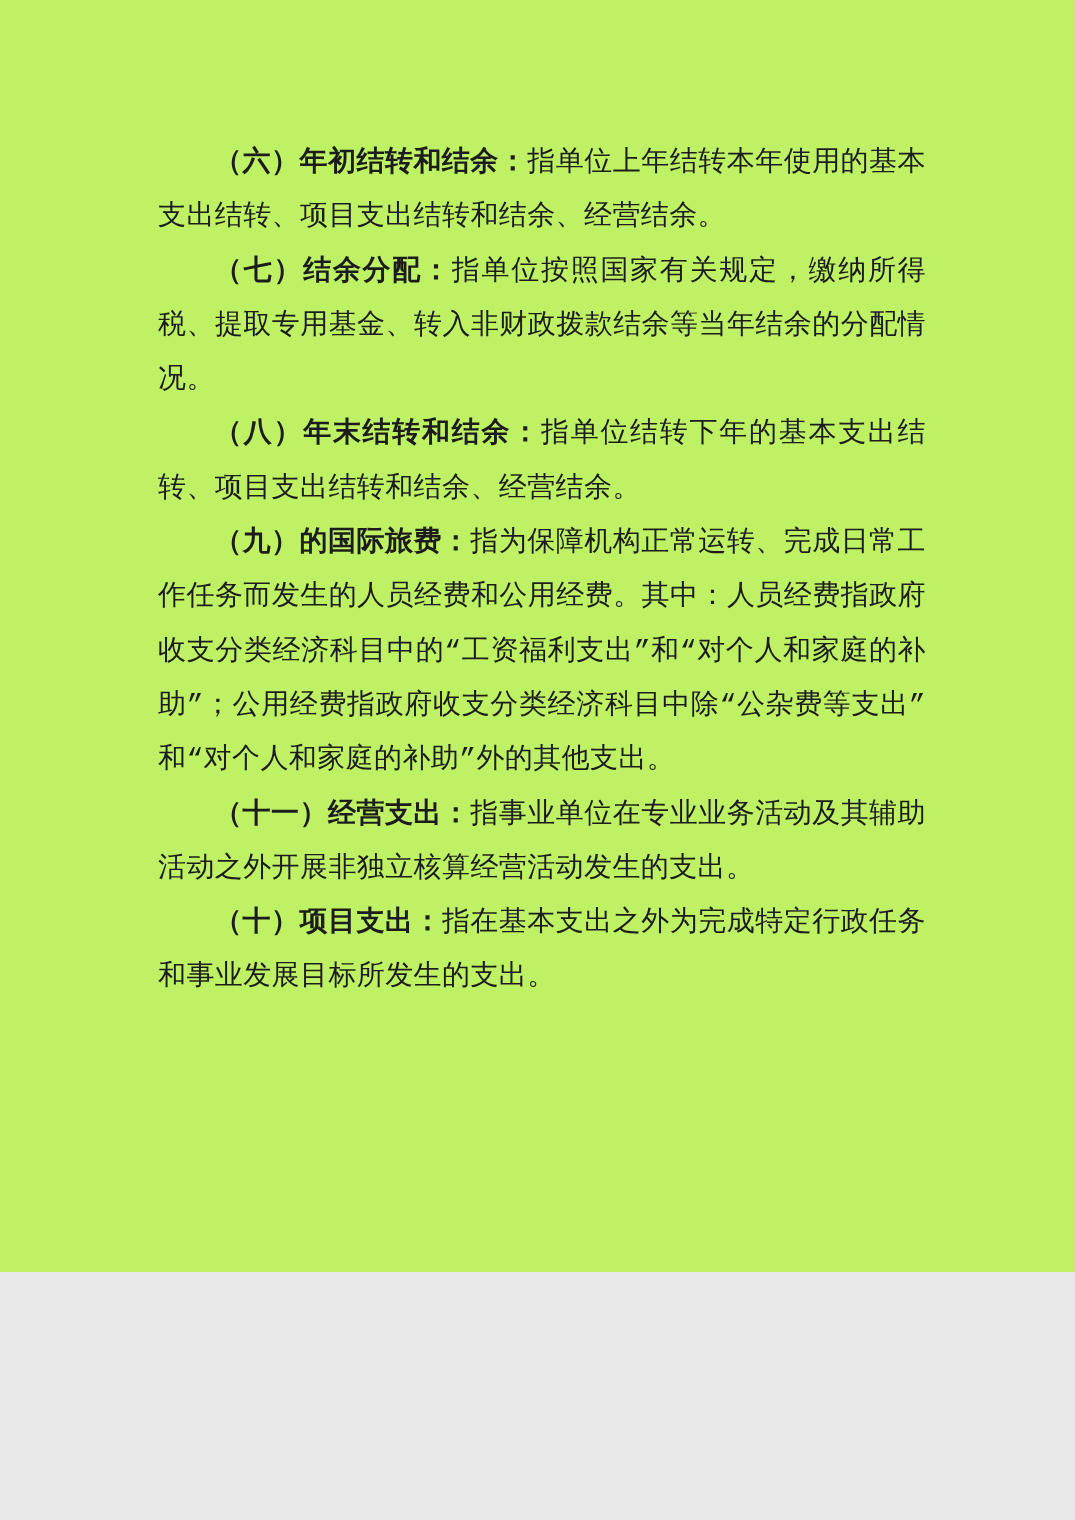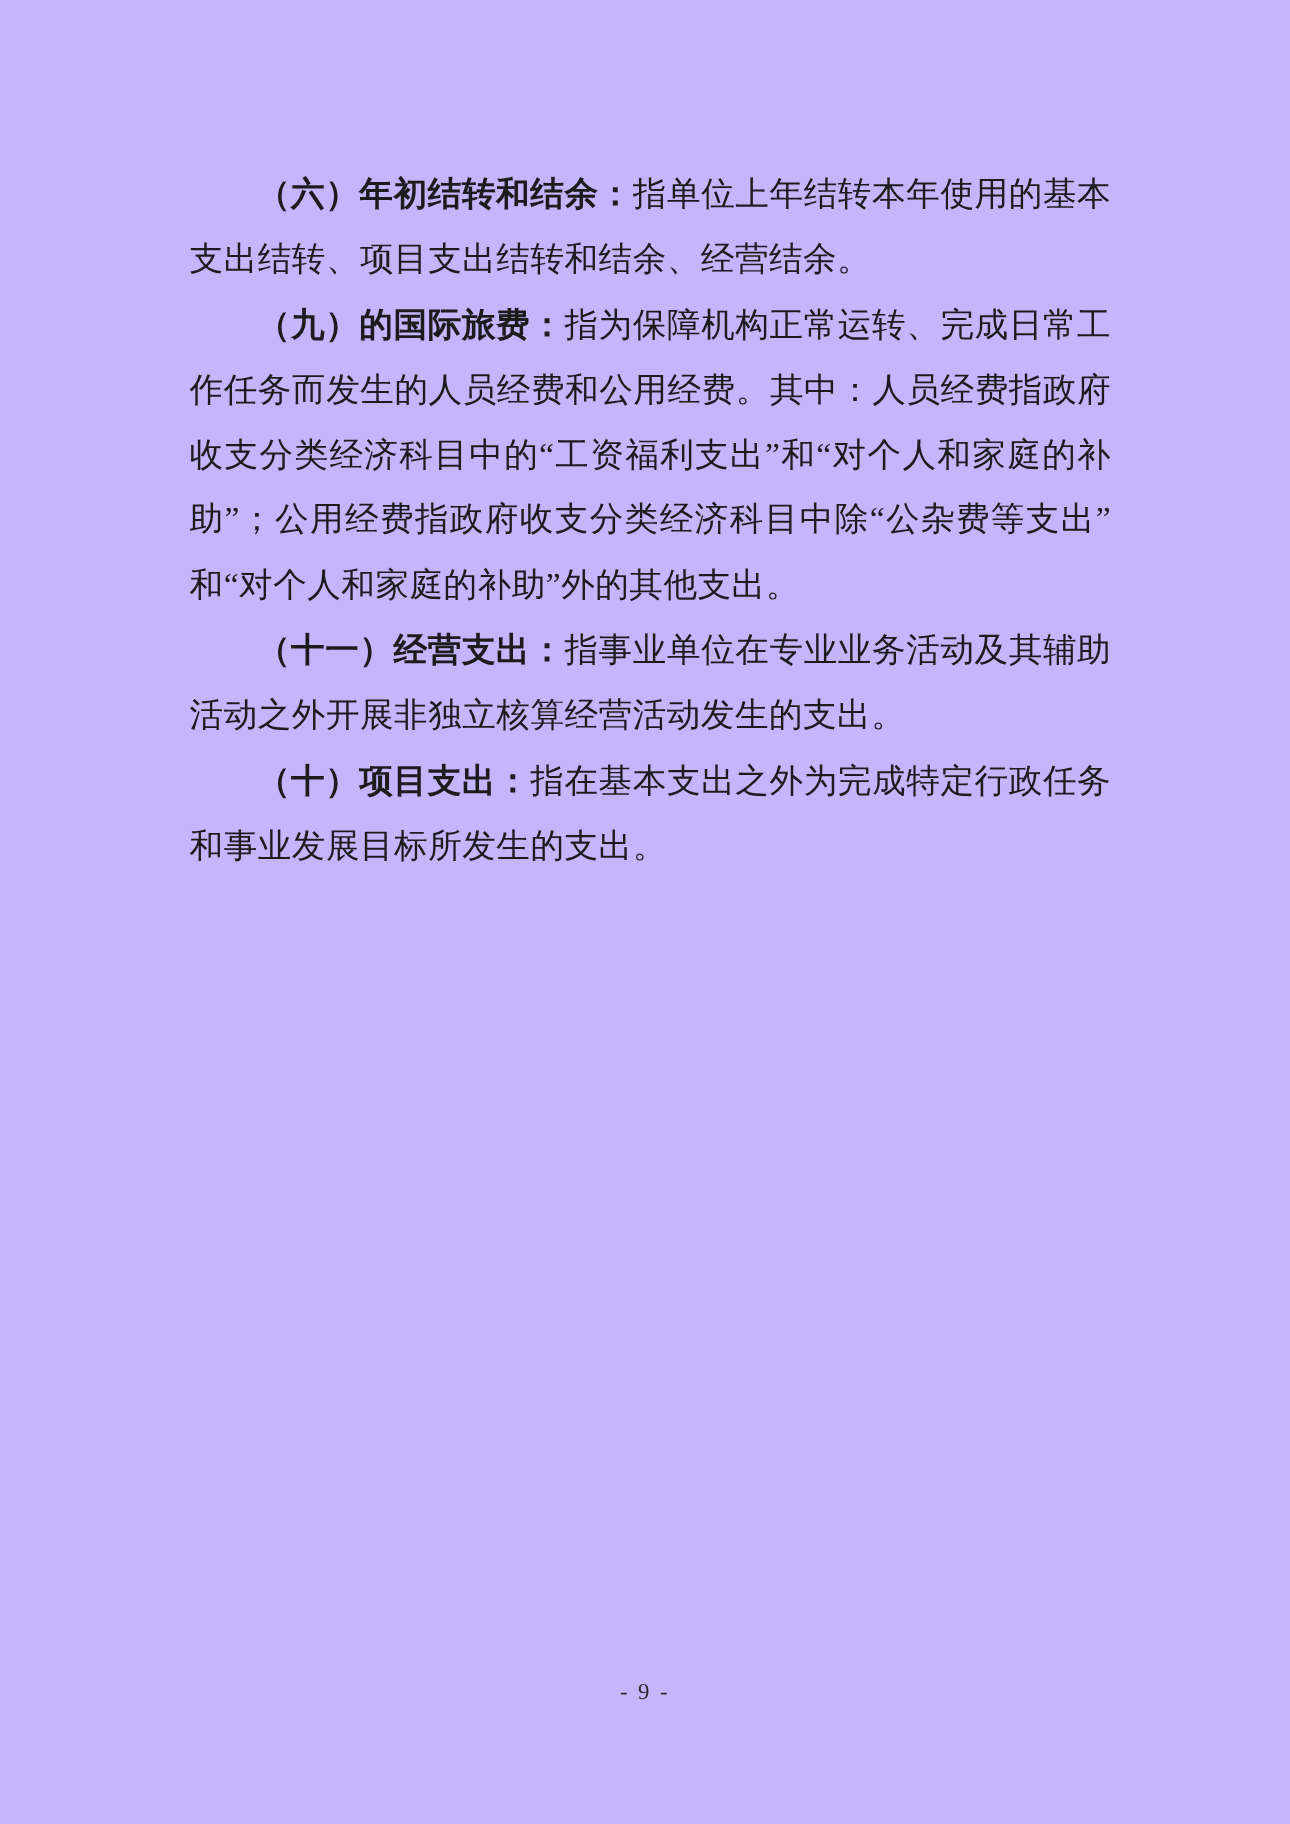--- a/index.html
+++ b/index.html
@@ -3,25 +3,25 @@
 <meta charset="utf-8">
 <style>
   html, body {
     margin: 0;
     padding: 0;
     background: #e8e8e8;
   }
   .page {
     position: relative;
     width: 1075px;
-    height: 1520px;
+    height: 1272px;
     margin: 0 auto;
-    background: #c4b5fd;
+    background: #bef264;
     overflow: hidden;
-    font-family: Liberation Serif, serif;
+    font-family: Liberation Mono, monospace;
     color: #1c1c1c;
   }
   .text-block {
     position: absolute;
     left: 158px;
     top: 136px;
     width: 768px;
     font-size: 28px;
     line-height: 54.3px;
     letter-spacing: 0.4px;
@@ -49,21 +49,23 @@
 </style>
 </head>
 <body>
 
 <div class="page">
 
   <div class="text-block">
 
     <p><span class="term">（六）年初结转和结余：</span><span>指单位上年结转本年使用的基本支出结转、项目支出结转和结余、经营结余。</span></p>
 
+    <p><span class="term">（七）结余分配：</span><span>指单位按照国家有关规定，缴纳所得税、提取专用基金、转入非财政拨款结余等当年结余的分配情况。</span></p>
 
+    <p><span class="term">（八）年末结转和结余：</span><span>指单位结转下年的基本支出结转、项目支出结转和结余、经营结余。</span></p>
 
     <p><span class="term">（九）的国际旅费：</span><span>指为保障机构正常运转、完成日常工作任务而发生的人员经费和公用经费。其中：人员经费指政府收支分类经济科目中的“工资福利支出”和“对个人和家庭的补助”；公用经费指政府收支分类经济科目中除“公杂费等支出”和“对个人和家庭的补助”外的其他支出。</span></p>
 
     <p><span class="term">（十一）经营支出：</span><span>指事业单位在专业业务活动及其辅助活动之外开展非独立核算经营活动发生的支出。</span></p>
 
     <p><span class="term">（十）项目支出：</span><span>指在基本支出之外为完成特定行政任务和事业发展目标所发生的支出。</span></p>
 
 
   </div>
 

